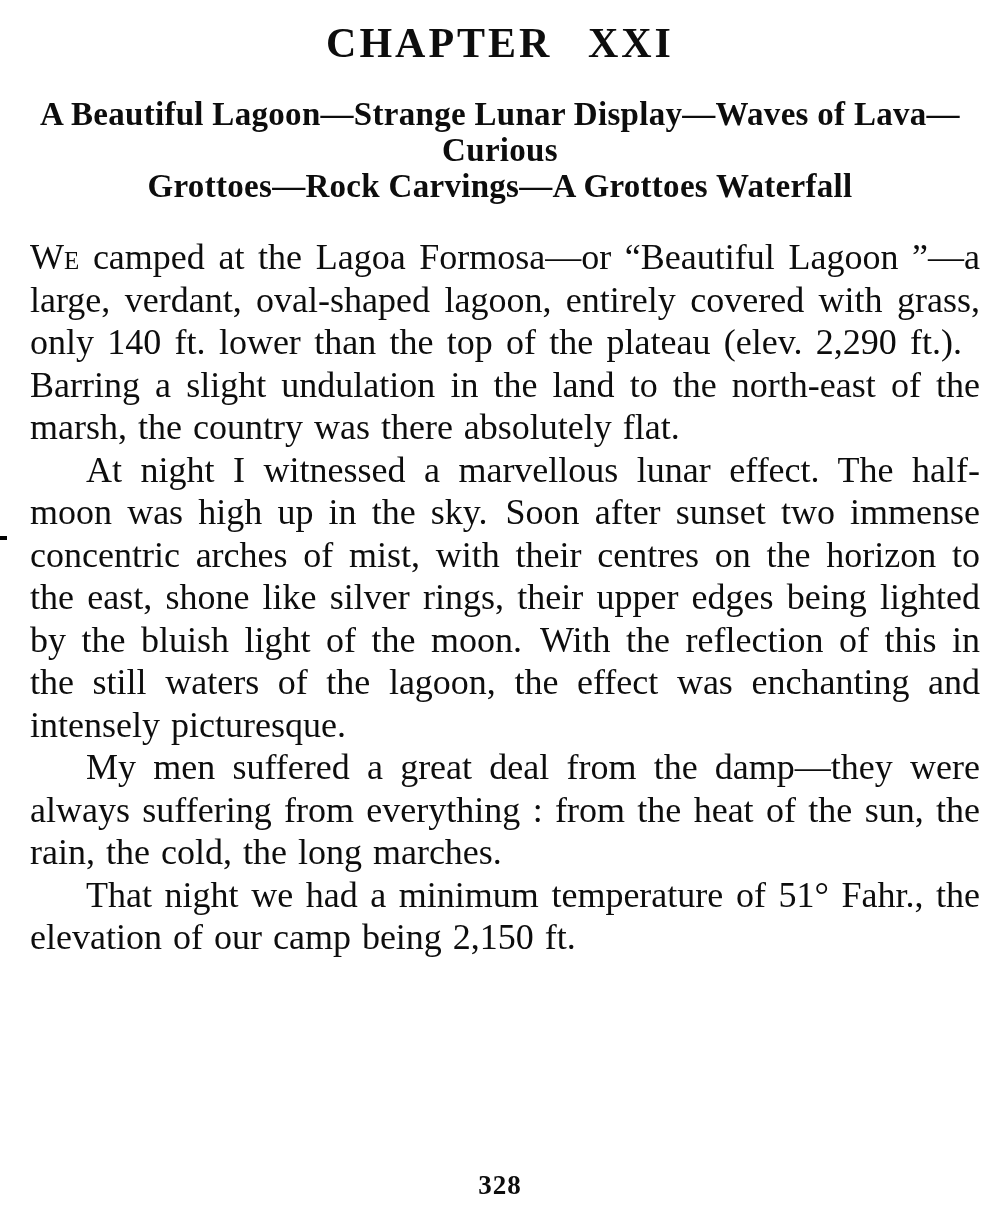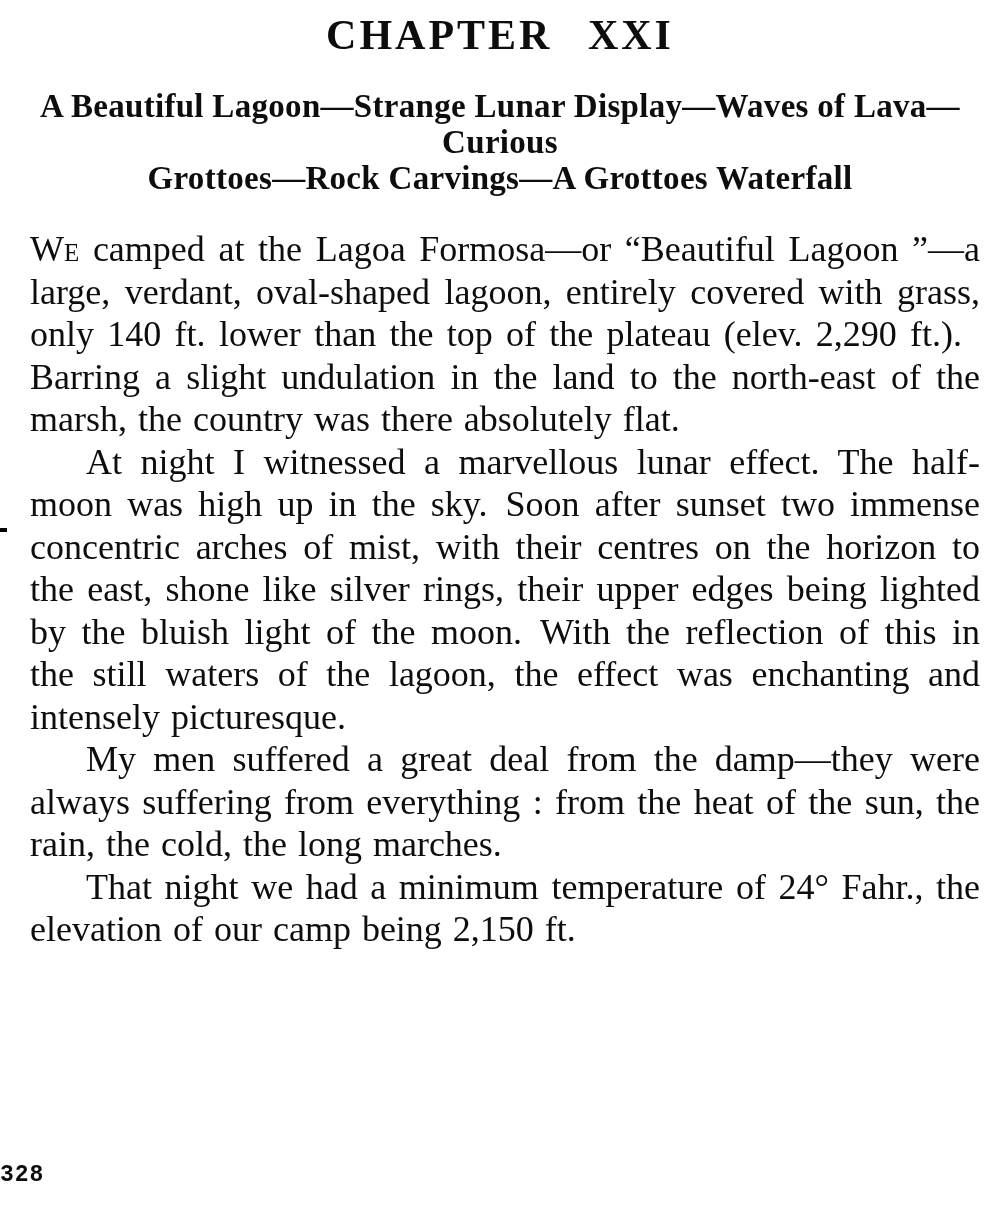--- a/index.html
+++ b/index.html
@@ -14,21 +14,21 @@
     color: #0d0d0d;
     position: relative;
     overflow: hidden;
   }
   .page {
     position: relative;
     width: 100%;
     height: 100%;
   }
   .chapter-heading {
-    margin-top: 12px;
+    margin-top: 20px;
     text-align: center;
     font-size: 42px;
     font-weight: bold;
     letter-spacing: 3px;
     word-spacing: 22px;
     line-height: 1.1;
   }
   .chapter-subtitle {
     margin-top: 30px;
     text-align: center;
@@ -54,25 +54,24 @@
     text-align-last: justify;
   }
   .smallcaps {
     font-variant: small-caps;
   }
   .page-number {
     position: absolute;
     top: 1150px;
     left: 0;
     width: 100%;
-    text-align: left;
-    font-size: 23px;
+    text-align: center;
+    font-size: 27px;
     font-weight: bold;
     letter-spacing: 1px;
-    font-family: Liberation Mono, monospace;
   }
   .scan-artifact {
     position: absolute;
     background: #000000;
   }
   .scan-artifact.left-dash {
     left: 0;
     top: 516px;
     width: 7px;
     height: 4px;
@@ -87,20 +86,20 @@
 
   <div class="chapter-subtitle">
       <div>A Beautiful Lagoon—Strange Lunar Display—Waves of Lava—Curious</div>
       <div>Grottoes—Rock Carvings—A Grottoes Waterfall</div>
     </div>
 
   <div class="body-text">
       <div class="para"><span class="smallcaps">We</span> camped at the Lagoa Formosa—or “Beautiful Lagoon ”—a large, verdant, oval-shaped lagoon, entirely covered with grass, only 140 ft. lower than the top of the plateau (elev. 2,290 ft.). Barring a slight undulation in the land to the north-east of the marsh, the country was there absolutely flat.</div>
       <div class="para indent">At night I witnessed a marvellous lunar effect. The half-moon was high up in the sky. Soon after sunset two immense concentric arches of mist, with their centres on the horizon to the east, shone like silver rings, their upper edges being lighted by the bluish light of the moon. With the reflection of this in the still waters of the lagoon, the effect was enchanting and intensely picturesque.</div>
       <div class="para indent">My men suffered a great deal from the damp—they were always suffering from everything : from the heat of the sun, the rain, the cold, the long marches.</div>
-      <div class="para indent">That night we had a minimum temperature of 24° Fahr., the elevation of our camp being 2,150 ft.</div>
+      <div class="para indent">That night we had a minimum temperature of 51° Fahr., the elevation of our camp being 2,150 ft.</div>
     </div>
 
   <div class="page-number">328</div>
 
   <div class="scan-artifact left-dash"></div>
 
 </div>
 
 </body></html>

